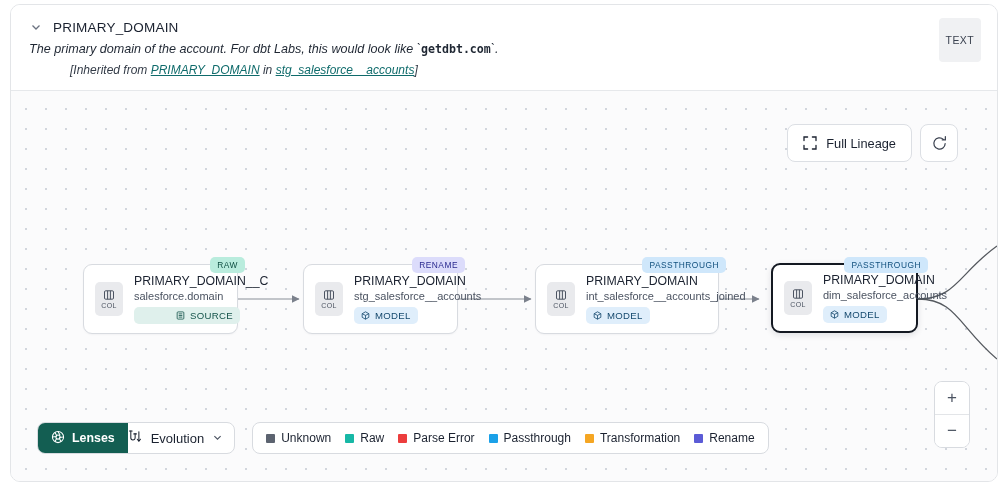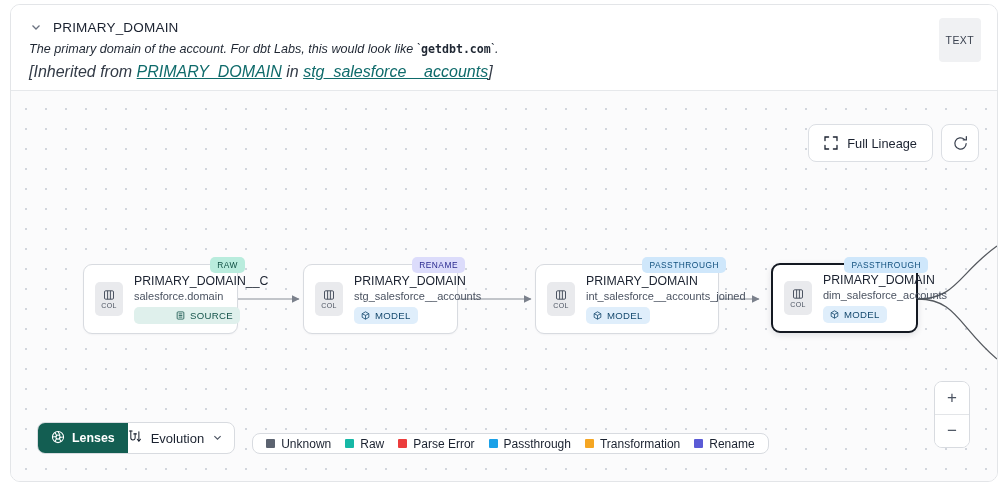--- a/index.html
+++ b/index.html
@@ -67,23 +67,24 @@
     white-space: nowrap;
   }
   .hdr-desc .code {
     font-family: "DejaVu Sans Mono", monospace;
     font-style: normal;
     font-weight: bold;
     font-size: 11.6px;
   }
   .hdr-inherit {
     margin-top: 7px;
-    font-size: 16px;
+    font-size: 12px;
     font-style: italic;
     color: #333b47;
+    margin-left: 41px;
   }
   .hdr-inherit a {
     color: #0f6b6b;
     text-decoration: underline;
     font-style: italic;
   }
 
   
   .canvas {
     position: absolute;
@@ -93,21 +94,21 @@
     background-color: #fbfbfc;
     background-image: radial-gradient(#d2d6dd 0.9px, transparent 0.9px);
     background-size: 20px 20px;
     background-position: 5px 8px;
     overflow: hidden;
   }
 
   
   .top-controls {
     position: absolute;
-    right: 18px; top: 33px;
+    right: 39px; top: 33px;
     display: flex; gap: 8px; align-items: center;
   }
   .btn-lineage {
     height: 38px;
     display: flex; align-items: center; gap: 9px;
     padding: 0 15px;
     background: #ffffff;
     border: 1px solid #dcdfe4;
     border-radius: 8px;
     font-size: 12.8px;
@@ -225,21 +226,21 @@
     display: flex; align-items: center; gap: 8px;
     padding: 0 11px 0 0;
     font-size: 13px;
     color: #1b2230;
     height: 100%;
     cursor: pointer;
   }
   .legend {
     margin-left: 17px;
     display: flex; align-items: center; gap: 14px;
-    height: 21px;
+    height: 32px;
     padding: 0 13px;
     border: 1px solid #d8dbe0;
     border-radius: 8px;
     background: #ffffff;
   }
   .legend-item {
     display: flex; align-items: center; gap: 6px;
     font-size: 12px;
     color: #1b2230;
   }

